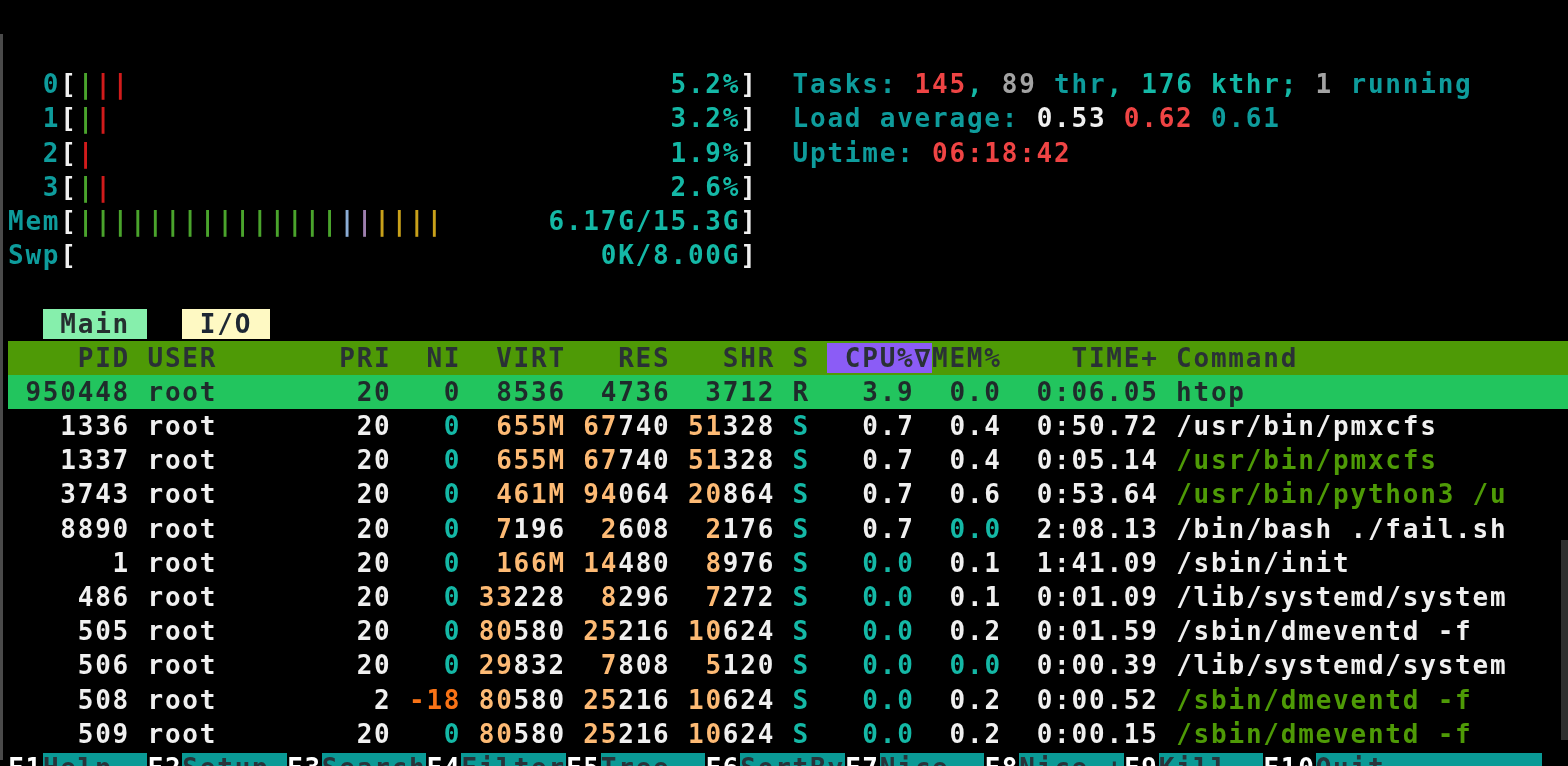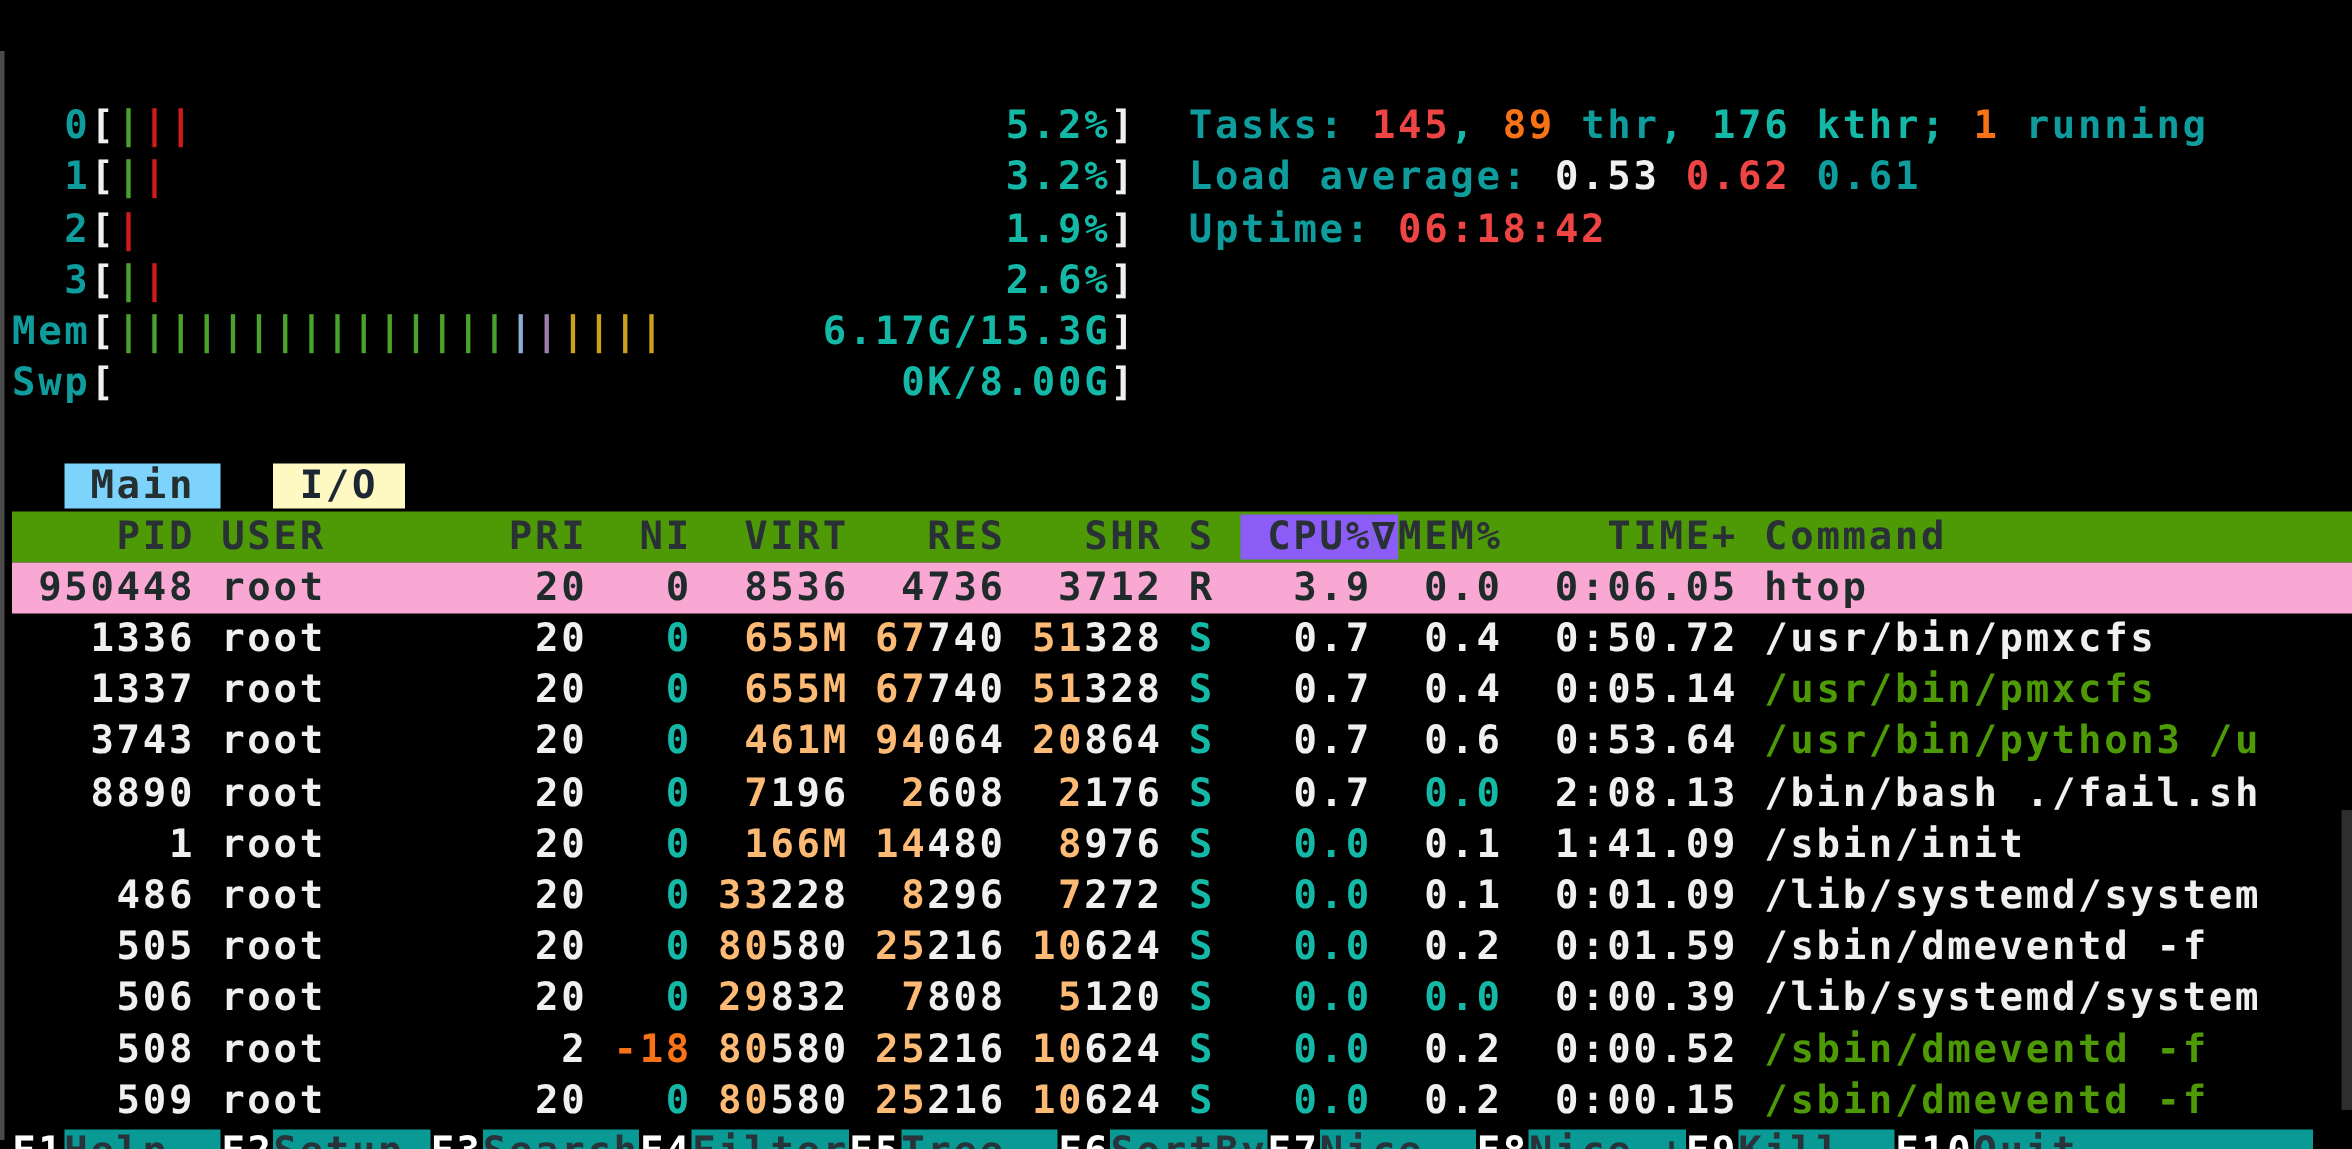--- a/index.html
+++ b/index.html
@@ -11,34 +11,34 @@
     font-family:"DejaVu Sans Mono",monospace;
     font-weight:bold;font-size:26px;line-height:34.2px;letter-spacing:1.78px;
     color:#f0f0f0;
   }
   .ln{white-space:pre;height:34.2px}
   
   .t  {color:#0e9c9c}   
   .bc {color:#ef4444}   
   .w  {color:#f0f0f0}   
   .g  {color:#14b8a6}   
-  .yg {color:#f97316}   
+  .yg {color:#a3a3a3}   
   .gn {color:#4e9a06}   
   .r  {color:#f97316}   
   .c  {color:#fdba74}   
   
   .mg{color:#4aa42c}.mr{color:#d11b1b}.mb{color:#8badd6}.mp{color:#9d7fae}.my{color:#c9a11a}
   
   .hdr{background:#4e9a06;color:#2a3136}
   .hdr span{color:#2a3136}
   .hs{background:#8b5cf6;color:#1f2b2b}
-  .sel{background:#f9a8d4;color:#1f2b2b}
+  .sel{background:#22c55e;color:#1f2b2b}
   .sel span{color:#1f2b2b}
   
-  .tabm{background:#7dd3fc;color:#252f2f}
+  .tabm{background:#86efac;color:#252f2f}
   .tabio{background:#fef9c3;color:#1d2733}
   
   .k{color:#ffffff}
   .fl{background:#0a9a96;color:#28333a}
 </style>
 </head>
 <body>
 
 <div id="edge-l"></div>
 <div id="edge-r"></div>

